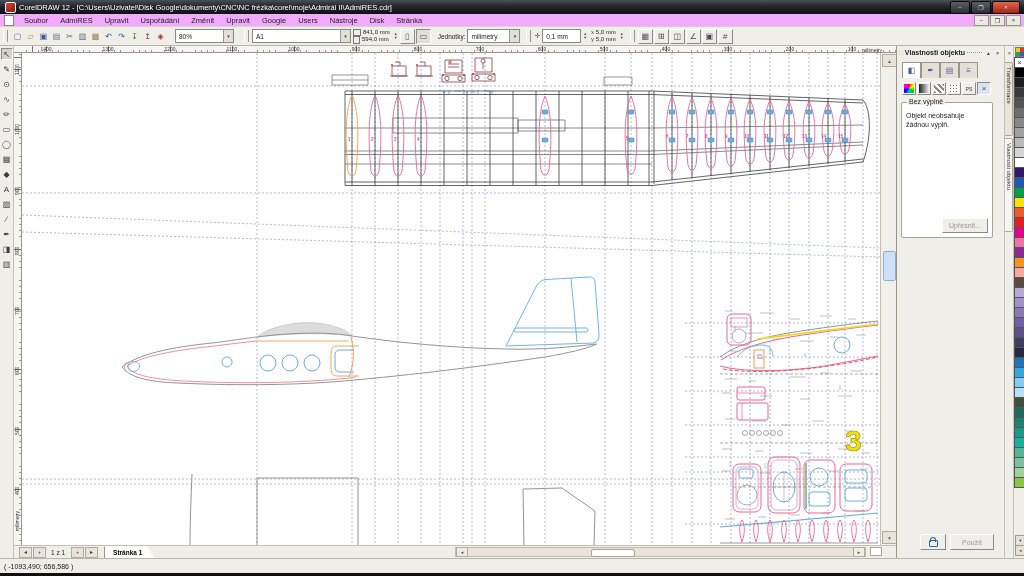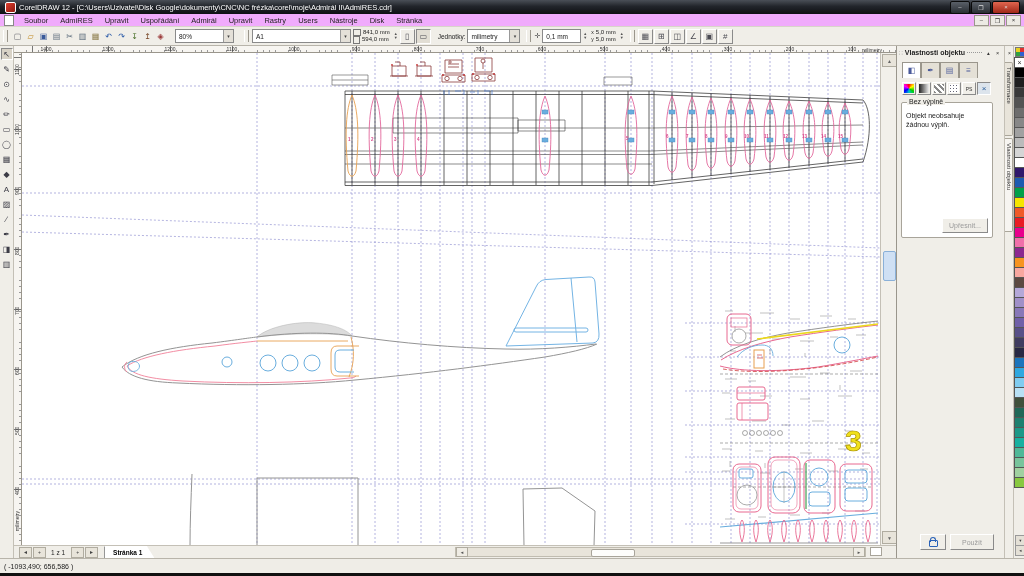--- a/index.html
+++ b/index.html
@@ -156,23 +156,23 @@
       </div>
   </div>
 
   <div id="menubar">
     <span class="doc-icon"></span>
     <div id="menu-items" style="display:flex">
         <span class="menu-item">Soubor</span>
         <span class="menu-item">AdmiRES</span>
         <span class="menu-item">Upravit</span>
         <span class="menu-item">Uspořádání</span>
-        <span class="menu-item">Admirál</span>
+        <span class="menu-item">Změnit</span>
         <span class="menu-item">Upravit</span>
-        <span class="menu-item">Rastry</span>
+        <span class="menu-item">Google</span>
         <span class="menu-item">Users</span>
         <span class="menu-item">Nástroje</span>
         <span class="menu-item">Disk</span>
         <span class="menu-item">Stránka</span>
       </div>
     <div class="mdi-btns" id="mdi-btns">
         <div class="mdi-btn">–</div>
         <div class="mdi-btn">❐</div>
         <div class="mdi-btn">×</div>
       </div>

